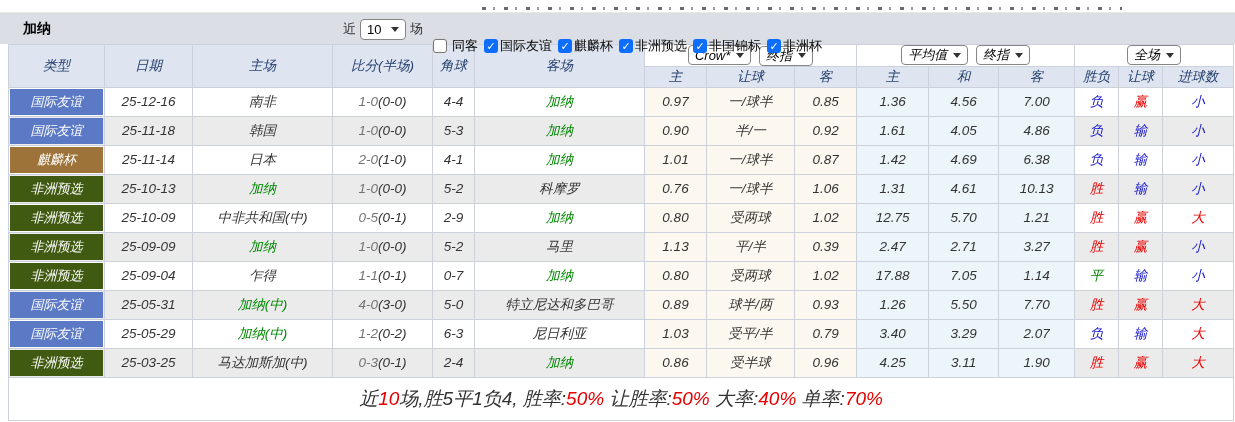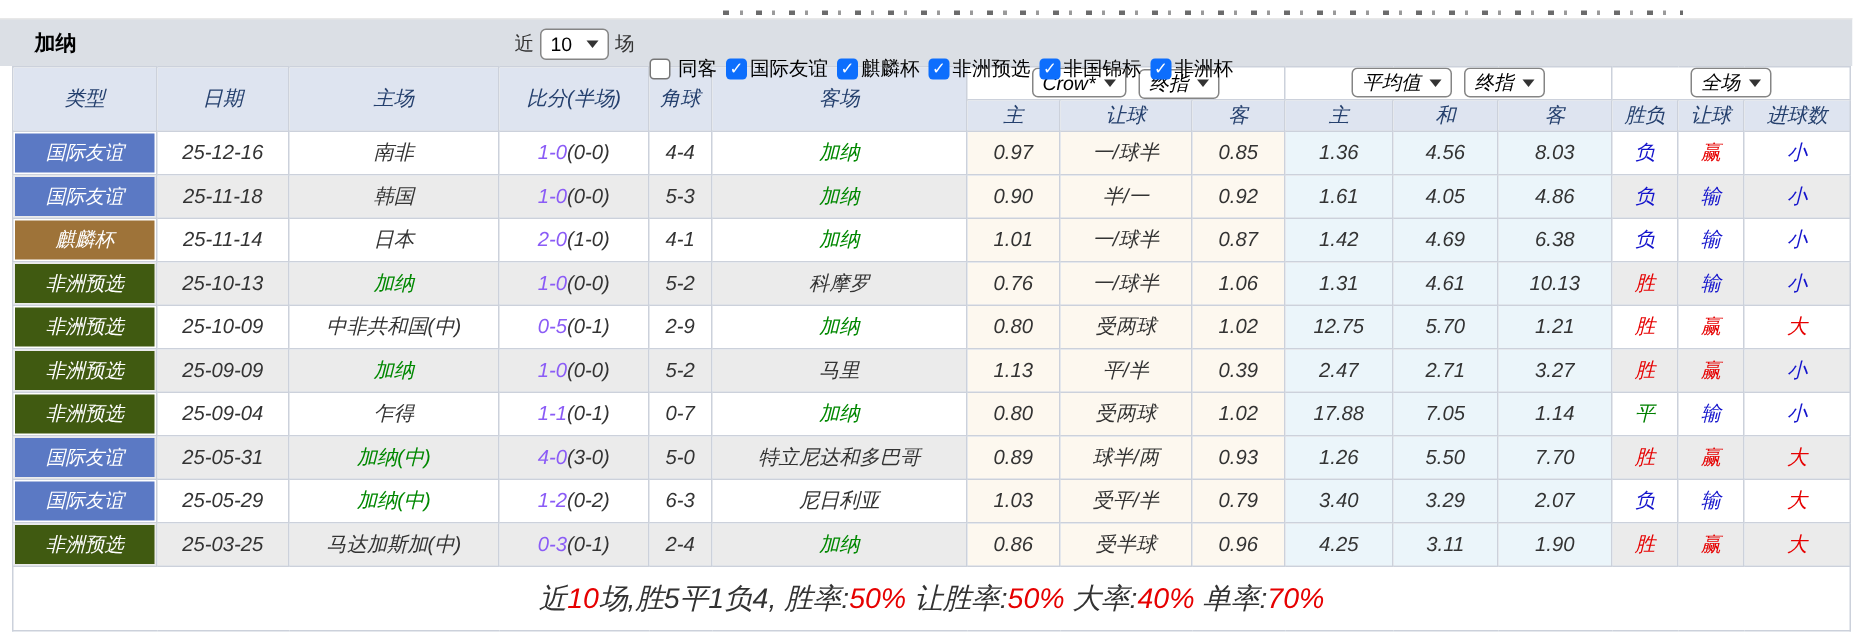--- a/index.html
+++ b/index.html
@@ -49,21 +49,21 @@
   thead th { background:#dee4f0; color:#25406e; font-weight:normal; font-size:13.5px; height:21px; }
   thead th.ddcell { background:#ffffff;margin-left:24px; }
   thead th.ddcell .sel { height:20px; }
   tbody td { height:29px; font-size:13.5px; background:#fff; color:#333; }
   tbody tr.alt td { background:#ebebeb; }
   tbody td.ah { background:#fdf8ef !important; }
   tbody td.eu { background:#ebf5fa !important; }
   td.typecell { padding:1px; }
   .badge { display:block; height:100%; line-height:25px; color:#fff; font-size:13px; }
   .t-green { color:#008800; }
-  .red { color:#8b5cf6; }
+  .red { color:#737373; }
   .c-red { color:#e60000; }
   .c-blue { color:#1414cc; }
   .c-green { color:#008000; }
   tfoot td { height:43px; background:#fff; font-size:19px; color:#333; border-top:1px solid #ccd1db; }
   tfoot .seg-red { color:#e60000; }
 </style>
 </head>
 <body>
 
 <div>
@@ -184,21 +184,21 @@
             <td>25-12-16</td>
             <td>南非</td>
             <td><span class="red">1-0</span><span>(0-0)</span></td>
             <td>4-4</td>
             <td class="t-green">加纳</td>
             <td class="ah">0.97</td>
             <td class="ah">一/球半</td>
             <td class="ah">0.85</td>
             <td class="eu">1.36</td>
             <td class="eu">4.56</td>
-            <td class="eu">8.03</td>
+            <td class="eu">7.00</td>
             <td class="c-blue">负</td>
             <td class="c-red">赢</td>
             <td class="c-blue">小</td>
           </tr>
           <tr class="alt">
             <td class="typecell">
               <span class="badge" style="background: rgb(91, 121, 196);">国际友谊</span>
             </td>
             <td>25-11-18</td>
             <td>韩国</td>

